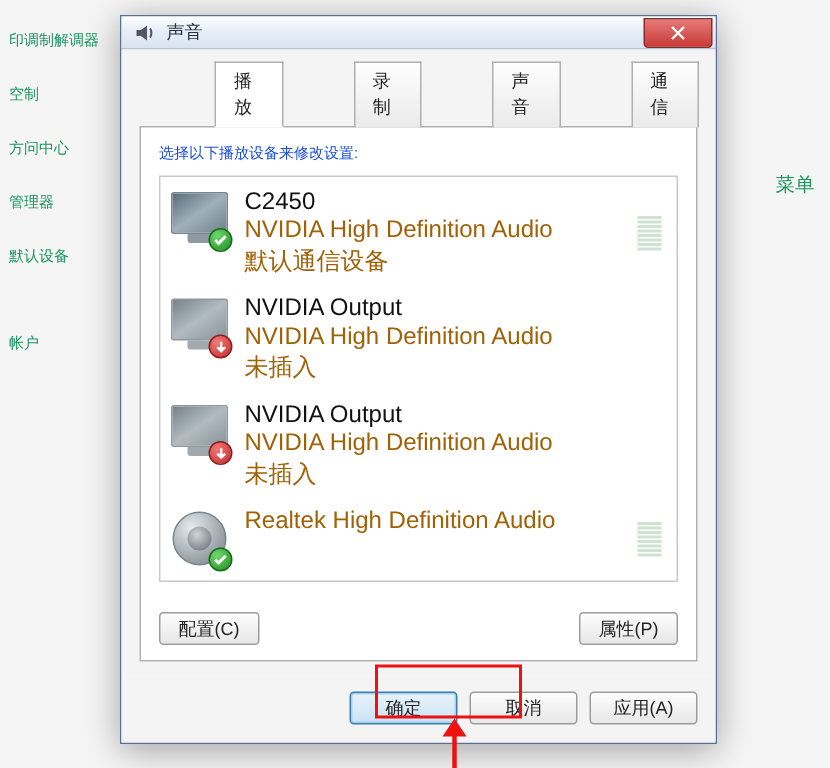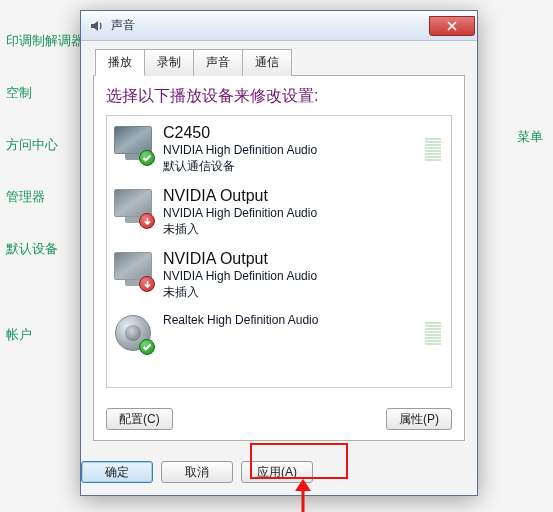--- a/index.html
+++ b/index.html
@@ -17,27 +17,26 @@
   .bg-links {
     position: absolute;
     left: 6px; top: 0;
     display: flex; flex-direction: column;
     gap: 22px;
     padding-top: 20px;
     z-index: 0;
   }
   .bg-links span {
     color: #1a9460;
-    font-size: 13px;
+    font-size: 10px;
     white-space: nowrap;
-    margin-top: 12px;
   }
   .bg-right {
     position: absolute;
-    right: 10px; top: 128px;
+    right: 10px; top: 114px;
     color: #1a9460;
     font-size: 13px;
     z-index: 0;
   }
 
   
   .dialog {
     position: absolute;
     left: 80px; top: 10px;
     width: 398px; height: 486px;
@@ -84,37 +83,38 @@
   }
   .tab {
     padding: 4px 12px 4px 12px;
     border: 1px solid #b0b0b0;
     border-bottom: none;
     background: linear-gradient(#fefefe,#eaeaea);
     font-size: 12px;
     color: #222;
     margin-right: -1px;
     position: relative;
+    margin-left: 48px;
   }
   .tab.active {
     background: #fff;
     border-bottom: 1px solid #fff;
     z-index: 2;
   }
 
   .tabpanel {
     flex: 1;
     border: 1px solid #b0b0b0;
     background: #fff;
     margin-top: -1px;
     display: flex; flex-direction: column;
     padding: 10px 12px 10px 12px;
   }
   .panel-desc {
-    color: #701a75; font-size: 16px;
+    color: #1d4ed8; font-size: 10px;
     margin-bottom: 8px;
   }
 
   .devlist {
     flex: 1;
     border: 1px solid #c9c9c9;
     background: #fff;
     overflow: hidden;
     padding: 2px 0;
     display: flex; flex-direction: column;
@@ -166,21 +166,21 @@
     border-radius: 50%;
     display: flex; align-items: center; justify-content: center;
     font-size: 10px; font-weight: bold;
     color: #fff;
   }
   .badge-ok { background: radial-gradient(circle at 35% 30%, #6fd76f, #1e8e1e); border: 1px solid #156d15; }
   .badge-down { background: radial-gradient(circle at 35% 30%, #f07a7a, #c22b2b); border: 1px solid #8f1d1d; }
 
   .dev-text { flex: 1; display: flex; flex-direction: column; gap: 1px; }
   .dev-name { color: #111; font-size: 16px; }
-  .dev-sub  { color: #0f172a; font-size: 12px; }
+  .dev-sub  { color: #a16207; font-size: 16px; }
 
   .level-meter {
     width: 16px; align-self: center;
     display: flex; flex-direction: column; gap: 1px;
   }
   .level-meter .bar {
     height: 2px; background: #cfe4cf;
   }
 
   .panel-buttons {
@@ -193,22 +193,22 @@
     border: 1px solid #9c9c9c;
     background: linear-gradient(#fdfdfd,#e7e7e7);
     border-radius: 3px;
     font-size: 12px;
     color: #222;
     display: inline-flex; align-items: center; gap: 3px;
   }
   .win-btn .dd { margin-left: 3px; }
 
   .bottom-buttons {
-    display: flex; gap: 8px;
-    padding: 10px 24px 12px 0;
+    display: flex; justify-content: flex-end; gap: 8px;
+    padding: 10px 12px 12px 0;
     background: #f4f4f4;
   }
   .bottom-buttons .win-btn { min-width: 72px; justify-content: center; }
   .win-btn.default {
     border: 1px solid #3c7fb1;
     box-shadow: 0 0 0 1px #a6d0ea inset;
     background: linear-gradient(#eaf3fb,#c9e2f4);
   }
 
   

